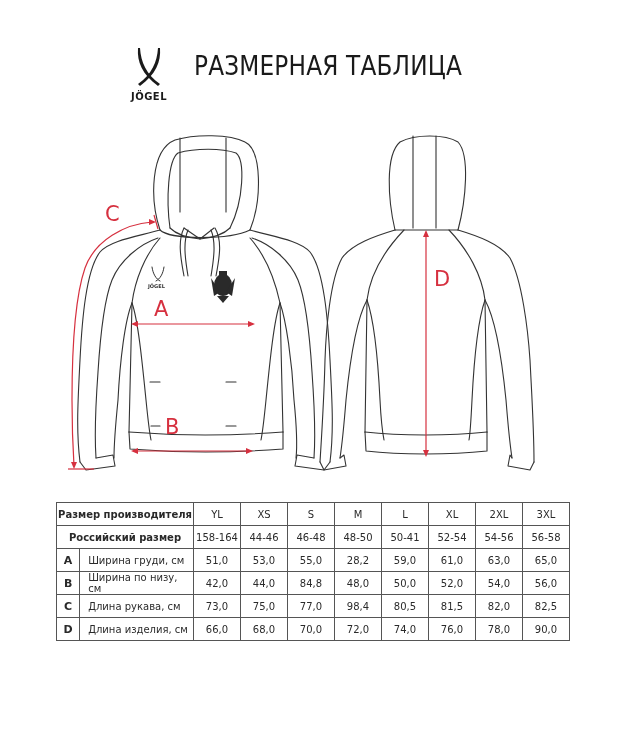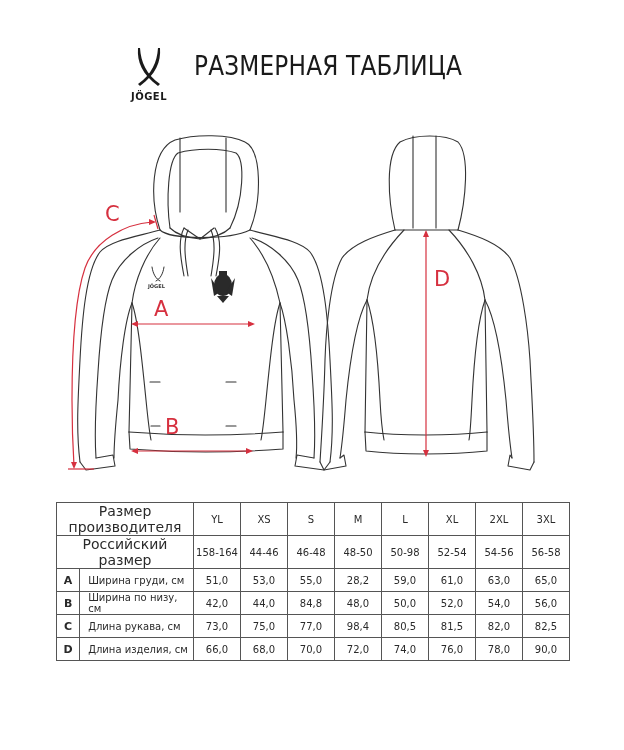--- a/index.html
+++ b/index.html
@@ -6,21 +6,21 @@
   body { width: 624px; height: 750px; position: relative; overflow: hidden; font-family: "DejaVu Sans", sans-serif; color: #1a1a1a; }
   .header { position: absolute; left: 0; top: 0; width: 624px; height: 115px; }
   .logo { position: absolute; left: 126px; top: 44px; width: 46px; height: 62px; }
   .logo svg { display: block; }
   .logo-text { position: absolute; left: 0; top: 47px; width: 46px; text-align: center; font-family: "DejaVu Sans", sans-serif; font-weight: bold; font-size: 10px; letter-spacing: 0.5px; color: #1a1a1a; }
   .title { position: absolute; left: 194px; top: 50px; font-family: "DejaVu Sans", sans-serif; font-size: 27px; font-weight: normal; letter-spacing: 0.2px; color: #1a1a1a; transform: scaleX(0.86); transform-origin: left center; white-space: nowrap; }
   .figures { position: absolute; left: 0; top: 120px; width: 624px; height: 360px; }
   .figures svg { display: block; }
   .size-table { position: absolute; left: 56px; top: 502px; border-collapse: collapse; font-family: "DejaVu Sans", sans-serif; font-size: 10px; color: #2a2a2a; }
   .size-table td { border: 1.4px solid #555; height: 22px; padding: 0; text-align: center; vertical-align: middle; }
-  .size-table td.lbl-full { width: 136px; font-weight: normal; font-size: 14px; }
+  .size-table td.lbl-full { width: 136px; font-weight: bold; font-size: 10px; }
   .size-table td.lbl-letter { width: 22px; font-weight: bold; font-size: 11px; }
   .size-table td.lbl-name { width: 113px; text-align: left; padding-left: 8px; box-sizing: border-box; font-size: 10px; }
   .size-table td.val { width: 46px; font-size: 10px; margin-top: 7px; }
   .size-table tr.hdr td.val { font-size: 10px; }
 </style>
 </head>
 <body>
 
 <div class="header">
   <div class="logo">
@@ -178,21 +178,21 @@
     <td class="val">XL</td>
     <td class="val">2XL</td>
     <td class="val">3XL</td>
   </tr>
   <tr>
     <td class="lbl-full" colspan="2">Российский размер</td>
     <td class="val">158-164</td>
     <td class="val">44-46</td>
     <td class="val">46-48</td>
     <td class="val">48-50</td>
-    <td class="val">50-98</td>
+    <td class="val">50-41</td>
     <td class="val">52-54</td>
     <td class="val">54-56</td>
     <td class="val">56-58</td>
   </tr>
   <tr>
     <td class="lbl-letter">A</td>
     <td class="lbl-name">Ширина груди, см</td>
     <td class="val">51,0</td>
     <td class="val">53,0</td>
     <td class="val">55,0</td>

